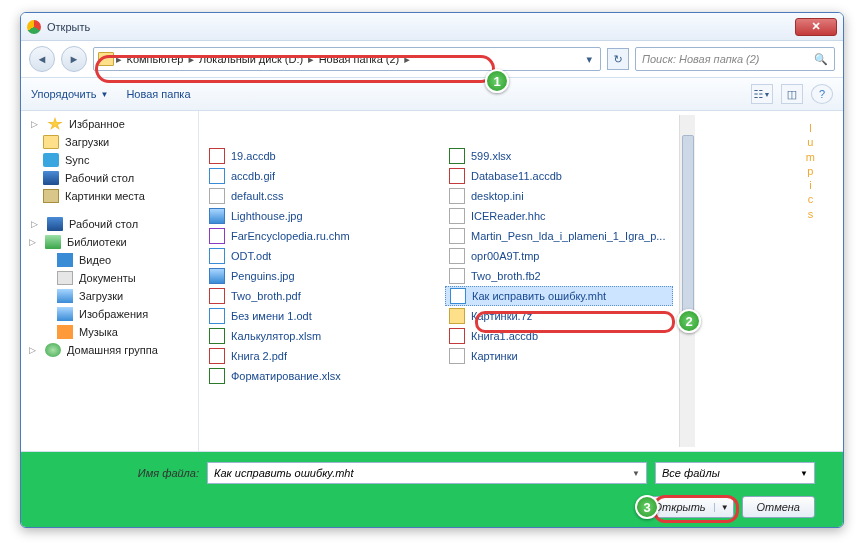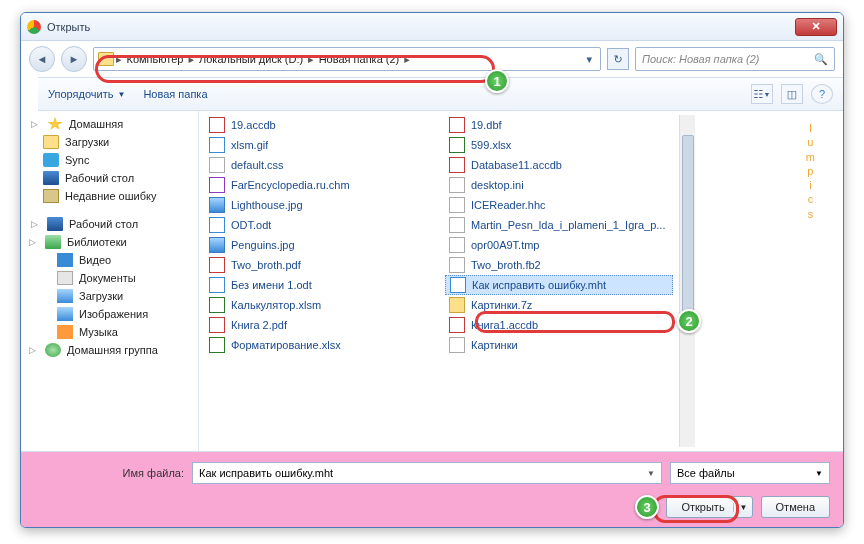--- a/index.html
+++ b/index.html
@@ -15,21 +15,21 @@
 .addr-wrap { flex: 1; position: relative; }
 .addr { height: 24px; border: 1px solid #9cb4d1; background: #fff; border-radius: 2px; display: flex; align-items: center; padding: 0 4px; gap: 2px; }
 .addr .folder-icon { width:16px;height:14px;background:#ffe08a;border:1px solid #c9a63a;border-radius:1px; }
 .crumb { color: #222; padding: 0 3px; }
 .crumb-sep { color: #555; }
 .addr .dd { margin-left:auto; color:#3a5f8a; padding:0 4px; }
 .refresh { width:22px;height:22px;border:1px solid #9cb4d1;background:#eef4fb;display:flex;align-items:center;justify-content:center;color:#2f5a8a; }
 .search { width: 200px; height:24px; border:1px solid #9cb4d1; background:#fff; border-radius:2px; display:flex; align-items:center; padding:0 6px; color:#888; }
 .search .label { flex:1; font-style: italic; }
 .search .mag { color:#3a7bc8; }
-.toolbar { height: 34px; background: linear-gradient(#fbfdff,#edf3fa); border-top:1px solid #d4e0ee;border-bottom:1px solid #d4e0ee; display:flex; align-items:center; padding:0 10px; gap:18px;margin-left:17px; }
+.toolbar { height: 34px; background: linear-gradient(#fbfdff,#edf3fa); border-top:1px solid #d4e0ee;border-bottom:1px solid #d4e0ee; display:flex; align-items:center; padding:0 10px; gap:18px; }
 .toolbar .tb-item { color:#19498f; display:flex; align-items:center; gap:4px; cursor:pointer; }
 .toolbar .tb-item .dd { font-size:8px; }
 .toolbar .right { margin-left:auto; display:flex; gap:8px; align-items:center; }
 .toolbar .iconbox { width:22px;height:20px;border:1px solid #c6d4e5;background:#f4f8fd;display:flex;align-items:center;justify-content:center;color:#3a5f8a; }
 .body { display:flex; height: 340px; }
 .sidebar { width: 178px; border-right:1px solid #e0e7f0; overflow:hidden; padding:4px 0; }
 .side-group { margin-bottom: 10px; }
 .side-item { display:flex; align-items:center; gap:6px; padding:2px 6px 2px 22px; color:#222; cursor:pointer; }
 .side-item.top { padding-left: 10px; font-weight: normal; }
 .side-item .exp { width:10px;color:#888;font-size:9px; }
@@ -39,39 +39,39 @@
 .ico.sync{background:#3aa6e0;border-radius:2px;}
 .ico.desk{background:linear-gradient(#4a8bd6,#1e4e8f);border-radius:1px;}
 .ico.recent{background:#d9c78a;border:1px solid #a88d3a;}
 .ico.lib{background:linear-gradient(#9de0a8,#3aa64a);border-radius:1px;}
 .ico.video{background:#3a8bd6;}
 .ico.doc{background:#e6e6e6;border:1px solid #aaa;}
 .ico.pic{background:linear-gradient(#a8d6ff,#3a8bd6);}
 .ico.music{background:#ff9a3a;}
 .ico.home{background:radial-gradient(#a8e0a8,#3aa64a);border-radius:50%;}
 .files { flex:1; display:flex; padding:4px 0; position:relative; }
-.file-col { width: 240px; padding:0 6px; }
+.file-col { width: 240px; padding:0 6px;margin-top:31px; }
 .file-item { display:flex; align-items:center; gap:6px; height:20px; padding:0 4px; cursor:pointer; }
 .file-item .name { color:#19498f; white-space:nowrap; overflow:hidden; text-overflow:ellipsis; }
 .file-item.sel { background:#cce4ff; border:1px dotted #5a8fd0; }
 .fi { width:16px;height:16px;flex-shrink:0;display:inline-block;border:1px solid #aaa;background:#fff;font-size:8px;text-align:center;line-height:14px;color:#666; }
 .fi.db{background:#fff;border-color:#c43a3a;color:#c43a3a;}
 .fi.xls{background:#fff;border-color:#2a7a2a;color:#2a7a2a;}
 .fi.gif{background:#fff;border-color:#3a8bd6;color:#3a8bd6;}
 .fi.css{background:#fff;}
 .fi.chm{background:#fff;border-color:#8a3ac4;}
 .fi.jpg{background:linear-gradient(#a8d6ff,#3a8bd6);border-color:#3a7bc8;}
 .fi.odt{background:#fff;border-color:#3a8bd6;}
 .fi.pdf{background:#fff;border-color:#c43a3a;color:#c43a3a;}
 .fi.mht{background:#fff;border-color:#3a8bd6;}
 .fi.z7{background:#ffe08a;border-color:#c9a63a;}
 .scrollbar { width:16px;background:#f0f0f0;border-left:1px solid #ddd;position:relative; }
 .scrollbar .thumb { position:absolute;top:20px;left:2px;width:12px;height:180px;background:#cdd8e6;border:1px solid #a8b8cc;border-radius:2px; }
 .watermark { position:absolute;right:24px;top:10px;writing-mode:horizontal-tb;color:#f0a830;font-size:20px;font-family:Georgia,serif;letter-spacing:4px;display:flex;flex-direction:column;align-items:center;line-height:1.3; }
-.bottom { border-top:1px solid #d4e0ee; padding:10px 13px; background:#f9a8d4; }
+.bottom { border-top:1px solid #d4e0ee; padding:10px 28px; background:#22c55e;font-style:italic; }
 .filerow { display:flex; align-items:center; gap:8px; margin-bottom:12px; }
 .filerow .lbl { text-align:right; width:150px; color:#333; }
 .filerow .inp { flex:1; height:22px; border:1px solid #9cb4d1; background:#fff; padding:0 6px; display:flex; align-items:center; }
 .filerow .filter { width:160px;height:22px;border:1px solid #9cb4d1;background:#fff;display:flex;align-items:center;padding:0 6px;justify-content:space-between; }
 .btnrow { display:flex; justify-content:flex-end; gap:8px; align-items:center; }
 .btn { height:22px;padding:0 14px;border:1px solid #8fa6c2;background:linear-gradient(#fdfdfd,#e6edf6);border-radius:3px;display:flex;align-items:center;cursor:pointer;color:#222; }
 .btn.split { padding-right:4px; }
 .btn .dd { border-left:1px solid #b0c0d6;margin-left:8px;padding-left:6px;font-size:8px; }
 .callout { position:absolute;border:3px solid #e03a3a;border-radius:14px;pointer-events:none; }
 .callout.c1 { left:74px;top:42px;width:400px;height:28px; }
@@ -130,37 +130,37 @@
       <div class="iconbox" style="border-radius:50%;color:#3a7bc8;">?</div>
     </div>
   </div>
 
   <div class="body">
     <div class="sidebar">
       <div class="side-group">
         <div class="side-item top">
             <span class="exp">▷</span>
             <span class="ico star"></span>
-            <span>Домашняя</span>
+            <span>Избранное</span>
           </div>
         <div class="side-item">
             <span class="ico folder"></span>
             <span>Загрузки</span>
           </div>
         <div class="side-item">
             <span class="ico sync"></span>
             <span>Sync</span>
           </div>
         <div class="side-item">
             <span class="ico desk"></span>
             <span>Рабочий стол</span>
           </div>
         <div class="side-item">
             <span class="ico recent"></span>
-            <span>Недавние ошибку</span>
+            <span>Картинки места</span>
           </div>
       </div>
       <div class="side-group">
         <div class="side-item top">
             <span class="exp">▷</span>
             <span class="ico desk"></span>
             <span>Рабочий стол</span>
           </div>
         <div class="side-item">
             <span class="exp" style="margin-left:-14px">▷</span>
@@ -196,35 +196,35 @@
     </div>
 
     <div class="files">
       <div class="file-col" id="col1">
           <div class="file-item">
             <span class="fi db"></span>
             <span class="name">19.accdb</span>
           </div>
           <div class="file-item">
             <span class="fi gif"></span>
-            <span class="name">xlsm.gif</span>
+            <span class="name">accdb.gif</span>
           </div>
           <div class="file-item">
             <span class="fi css"></span>
             <span class="name">default.css</span>
+          </div>
+          <div class="file-item">
+            <span class="fi jpg"></span>
+            <span class="name">Lighthouse.jpg</span>
           </div>
           <div class="file-item">
             <span class="fi chm"></span>
             <span class="name">FarEncyclopedia.ru.chm</span>
           </div>
           <div class="file-item">
-            <span class="fi jpg"></span>
-            <span class="name">Lighthouse.jpg</span>
-          </div>
-          <div class="file-item">
             <span class="fi odt"></span>
             <span class="name">ODT.odt</span>
           </div>
           <div class="file-item">
             <span class="fi jpg"></span>
             <span class="name">Penguins.jpg</span>
           </div>
           <div class="file-item">
             <span class="fi pdf"></span>
             <span class="name">Two_broth.pdf</span>
@@ -240,24 +240,20 @@
           <div class="file-item">
             <span class="fi pdf"></span>
             <span class="name">Книга 2.pdf</span>
           </div>
           <div class="file-item">
             <span class="fi xls"></span>
             <span class="name">Форматирование.xlsx</span>
           </div>
         </div>
       <div class="file-col" id="col2">
-          <div class="file-item">
-            <span class="fi db"></span>
-            <span class="name">19.dbf</span>
-          </div>
           <div class="file-item">
             <span class="fi xls"></span>
             <span class="name">599.xlsx</span>
           </div>
           <div class="file-item">
             <span class="fi db"></span>
             <span class="name">Database11.accdb</span>
           </div>
           <div class="file-item">
             <span class="fi css"></span>

